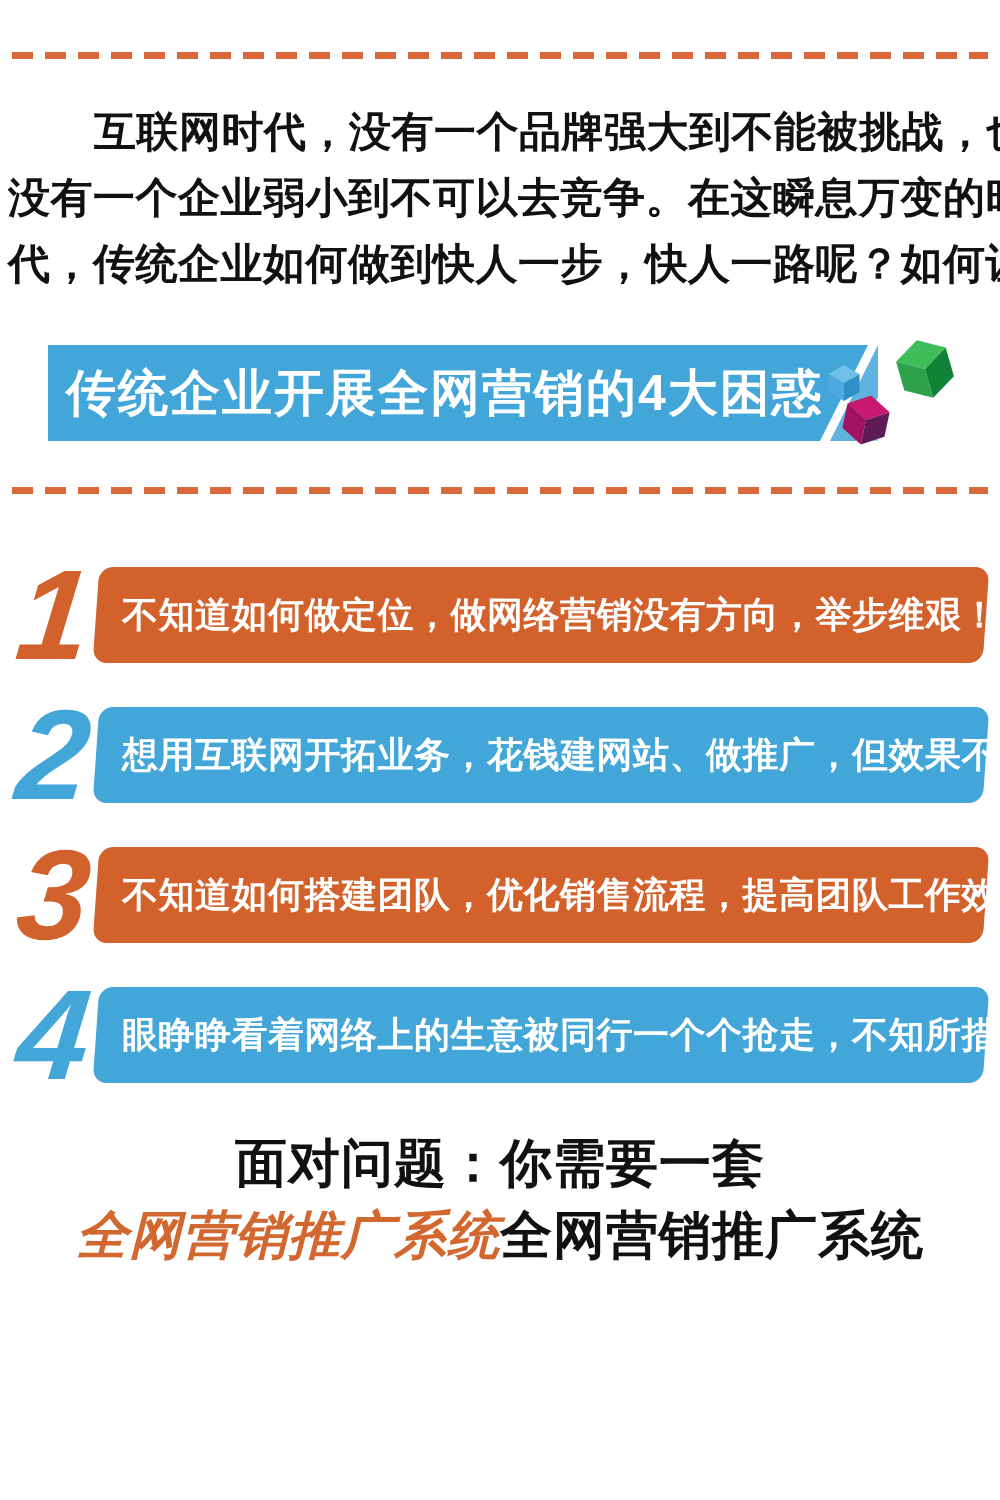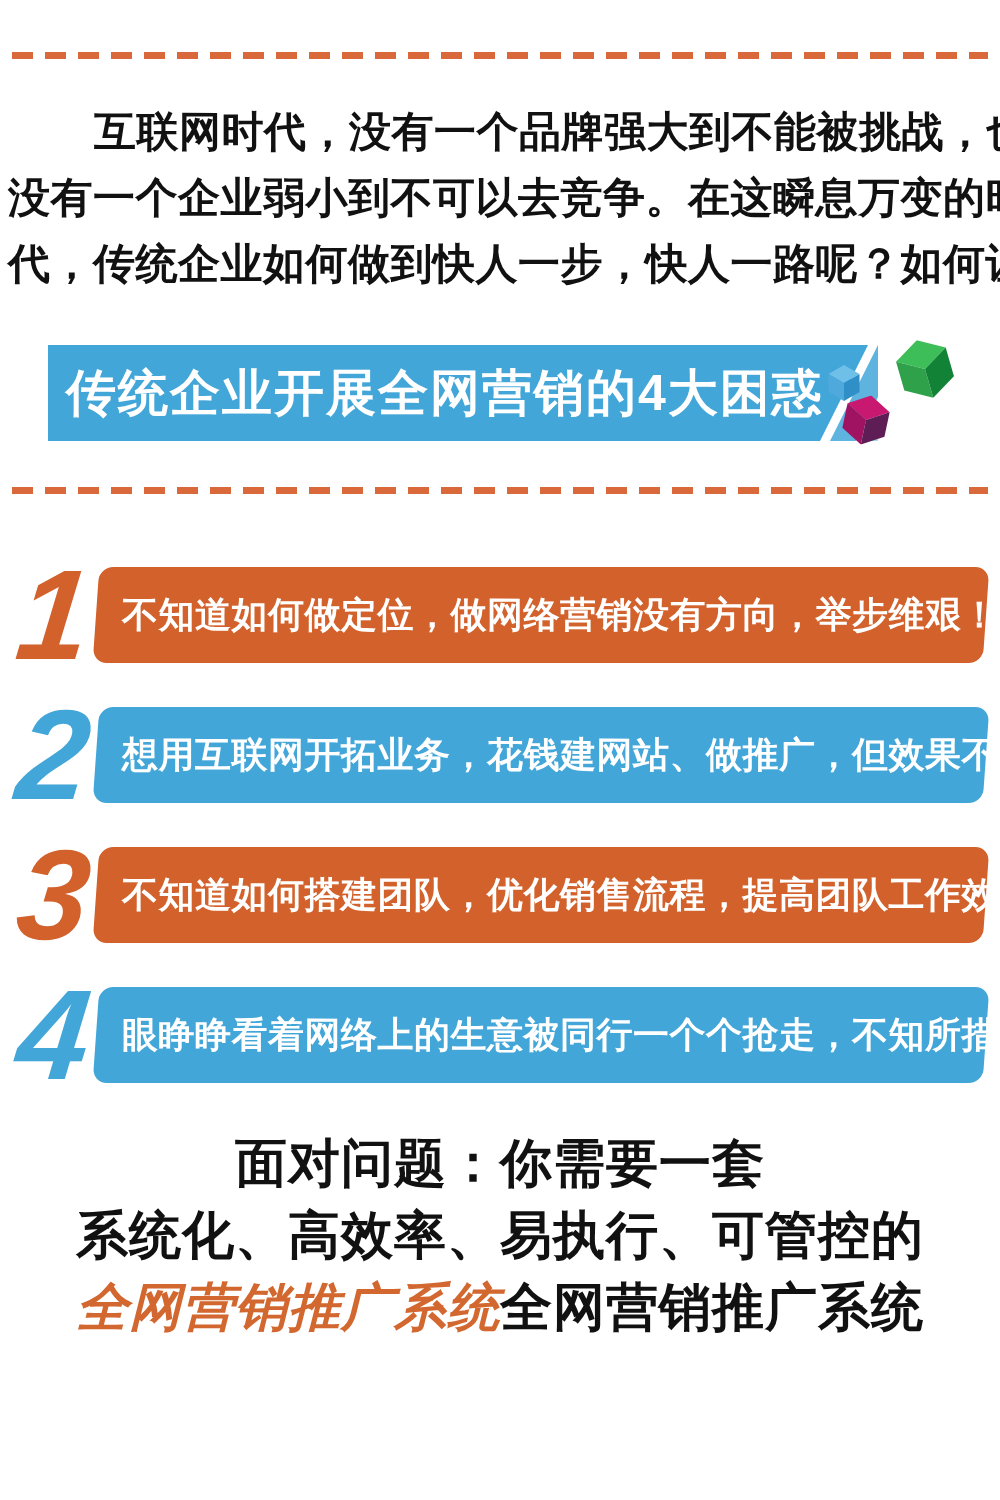--- a/index.html
+++ b/index.html
@@ -181,15 +181,14 @@
   <div class="row blue">
     <div class="row-banner">
       <span class="row-text">眼睁睁看着网络上的生意被同行一个个抢走，不知所措</span>
     </div>
     <span class="row-digit">4</span>
   </div>
 </div>
 
 <div class="conclusion">
   <div>面对问题：你需要一套</div>
-  <div>系统化、高效率、易执行、可管控的</div>
   <div><span class="hl">全网营销推广系统</span><span>全网营销推广系统</span></div>
 </div>
 
 </body></html>

